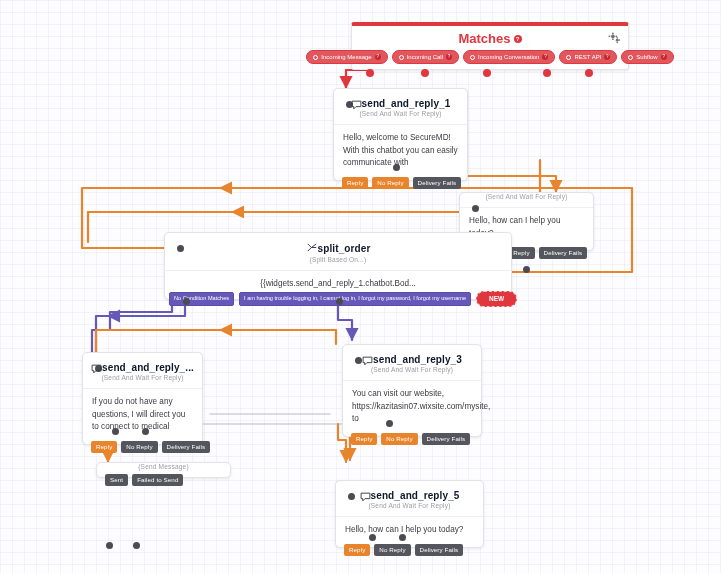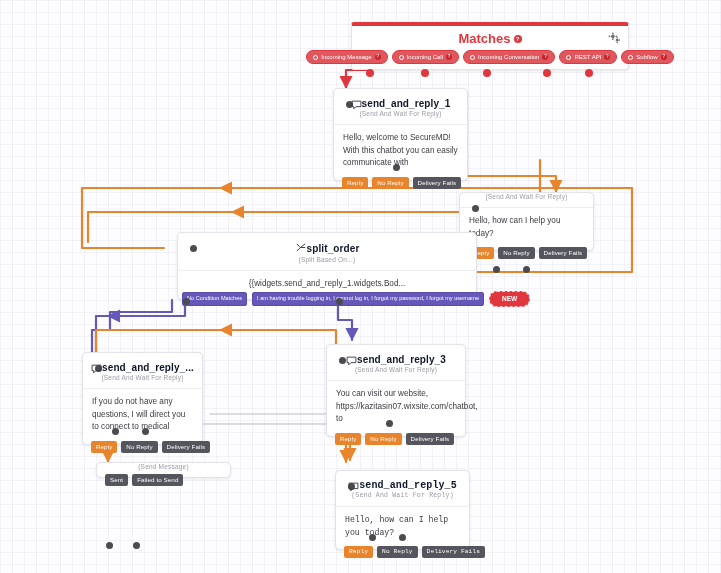--- a/index.html
+++ b/index.html
@@ -306,34 +306,34 @@
     <div class="node-body">Hello, how can I help you today?</div>
     <div class="ports">
       <span class="port orange">Reply</span>
       <span class="port grey">No Reply</span>
       <span class="port grey">Delivery Fails</span>
     </div>
   </div>
   <div class="port-dot" style="left:493px; top:266px;"></div>
   <div class="port-dot" style="left:523px; top:266px;"></div>
 
-  <div class="node" id="split_order" style="left:177px; top:232px; width:300px;">
+  <div class="node" id="split_order" style="left:164px; top:232px; width:348px;">
     <span class="in-dot"></span>
     <div class="node-title">
       <span>
         <svg width="12" height="11" viewBox="0 0 20 18" fill="none" stroke="#3a3a42" stroke-width="1.6">
           <path d="M3 15 L9 9 L3 3"></path>
             <path d="M9 9 L17 9"></path>
             <path d="M9 9 L17 3"></path>
         </svg>
       </span>
       <span>split_order</span>
     </div>
     <div class="node-sub">(Split Based On...)</div>
-    <div class="split-expr">{{widgets.send_and_reply_1.widgets.Bod...</div>
+    <div class="split-expr">{{widgets.send_and_reply_1.chatbot.Bod...</div>
     <div class="cond-row">
       <span class="cond">No Condition Matches</span>
       <span class="cond">I am having trouble logging in, I cannot log in, I forgot my password, I forgot my username</span>
       <span class="new-btn">NEW</span>
     </div>
   </div>
   <div class="cond-dot" style="left:183px; top:298px;"></div>
   <div class="cond-dot" style="left:336px; top:298px;"></div>
 
   <div class="node" id="s4" style="left:82px; top:352px; width:121px;">
@@ -350,52 +350,52 @@
     <div class="node-body">If you do not have any questions, I will direct you to connect to medical</div>
     <div class="ports">
       <span class="port orange">Reply</span>
       <span class="port grey">No Reply</span>
       <span class="port grey">Delivery Fails</span>
     </div>
   </div>
   <div class="port-dot" style="left:112px; top:428px;"></div>
   <div class="port-dot" style="left:142px; top:428px;"></div>
 
-  <div class="node" id="s3" style="left:326px; top:344px; width:140px;">
+  <div class="node" id="s3" style="left:342px; top:344px; width:140px;">
     <span class="in-dot"></span>
     <div class="node-title">
       <span class="chat-icon">
         <svg width="11" height="10" viewBox="0 0 20 18" fill="none" stroke="#3a3a42" stroke-width="1.7">
           <path d="M2 2 h16 v10 h-9 l-4 4 v-4 h-3 z"></path>
         </svg>
       </span>
       <span>send_and_reply_3</span>
     </div>
     <div class="node-sub">(Send And Wait For Reply)</div>
-    <div class="node-body">You can visit our website, https://kazitasin07.wixsite.com/chatbot, to</div>
+    <div class="node-body">You can visit our website, https://kazitasin07.wixsite.com/mysite, to</div>
     <div class="ports">
       <span class="port orange">Reply</span>
       <span class="port orange">No Reply</span>
       <span class="port grey">Delivery Fails</span>
     </div>
   </div>
   <div class="port-dot" style="left:386px; top:420px;"></div>
 
   <div class="node" id="sm1" style="left:96px; top:462px; width:135px;">
     <span class="in-dot"></span>
     <div class="node-sub">(Send Message)</div>
     <div class="ports">
       <span class="port grey">Sent</span>
       <span class="port grey">Failed to Send</span>
     </div>
   </div>
   <div class="port-dot" style="left:106px; top:542px;"></div>
   <div class="port-dot" style="left:133px; top:542px;"></div>
 
-  <div class="node" id="s5" style="left:335px; top:470px; width:135px;font-family:Liberation Mono, monospace;">
+  <div class="node" id="s5" style="left:335px; top:480px; width:149px;">
     <span class="in-dot"></span>
     <div class="node-title">
       <span class="chat-icon">
         <svg width="11" height="10" viewBox="0 0 20 18" fill="none" stroke="#3a3a42" stroke-width="1.7">
           <path d="M2 2 h16 v10 h-9 l-4 4 v-4 h-3 z"></path>
         </svg>
       </span>
       <span>send_and_reply_5</span>
     </div>
     <div class="node-sub">(Send And Wait For Reply)</div>

